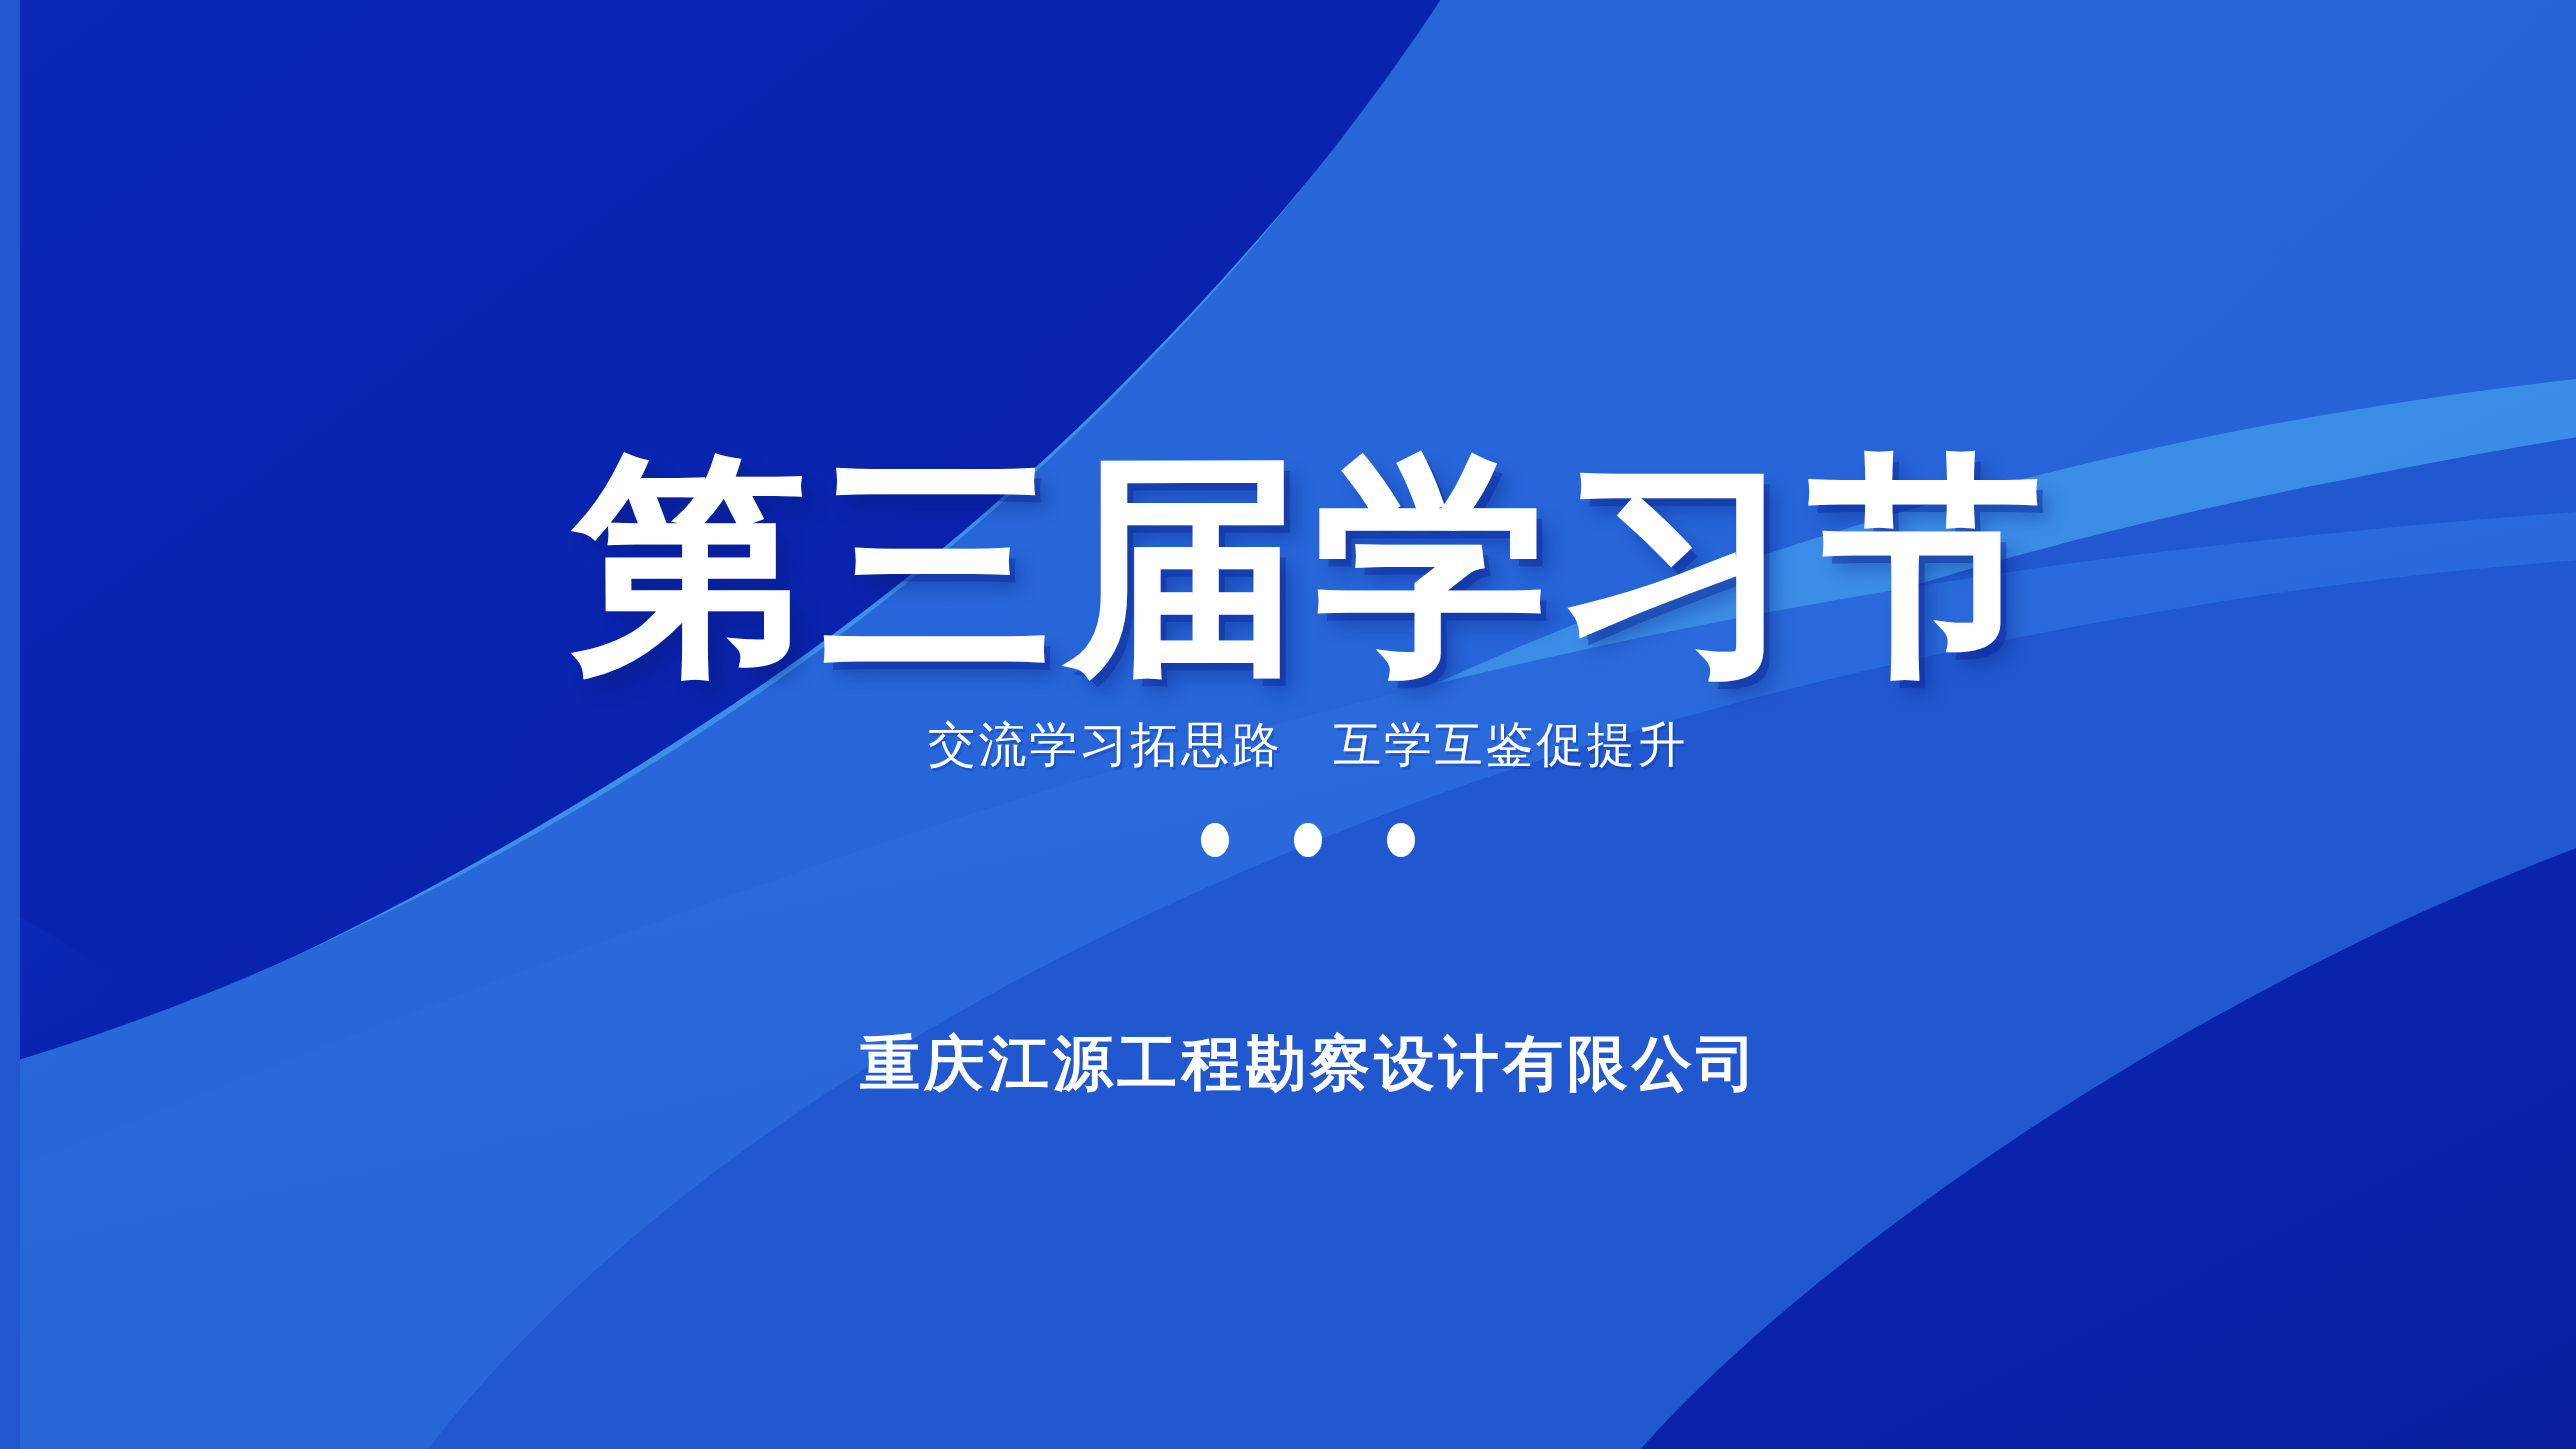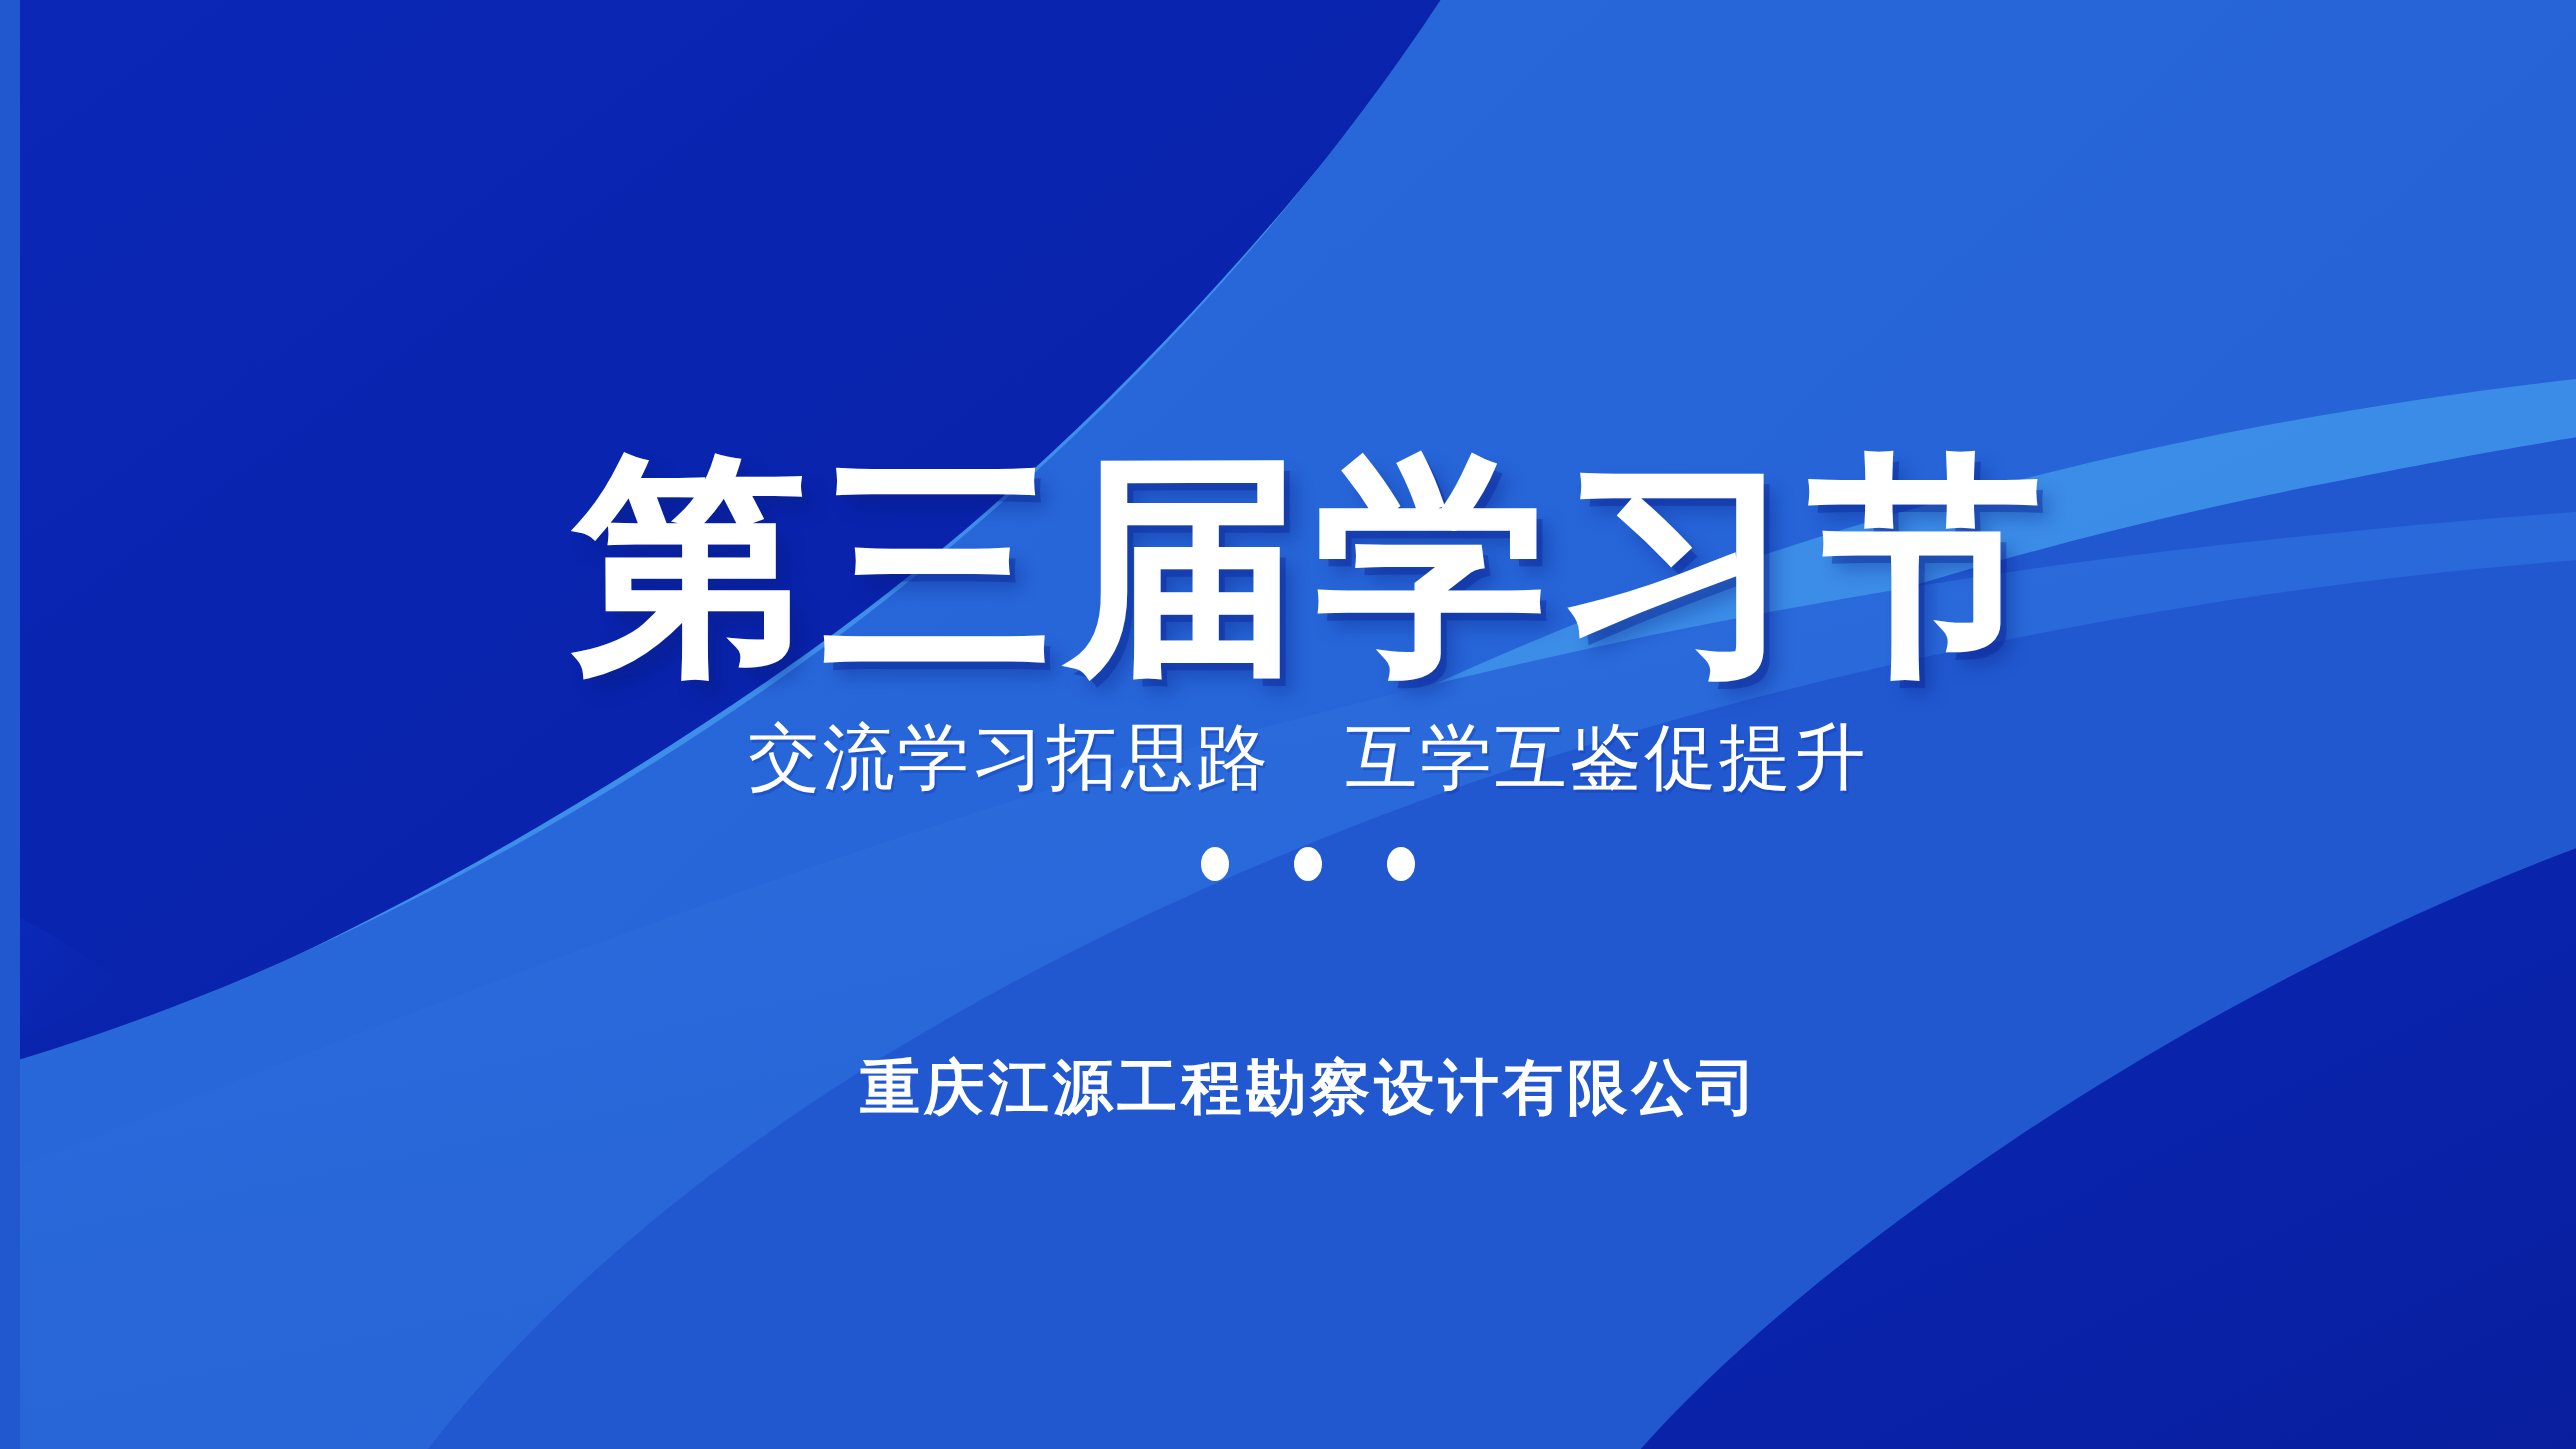--- a/index.html
+++ b/index.html
@@ -43,21 +43,21 @@
     letter-spacing: 16px;
     text-indent: 16px;
     white-space: nowrap;
     text-shadow:
        7.5px 8.6px 0 rgba(9, 35, 150, 0.40),
        13px 15px 18px rgba(6, 24, 120, 0.34);
     -webkit-text-stroke: 3.2px #FFFFFF;
   }
   .subtitle {
     margin-top: 39px;
-    font-size: 72px;
+    font-size: 48px;
     line-height: 1;
     font-weight: 500;
     color: #FFFFFF;
     letter-spacing: 2.7px;
     white-space: pre;
     text-shadow: 2.1px 2.7px 0 rgba(12, 45, 170, 0.30);
   }
   .dots {
     margin-top: 54px;
     display: flex;

